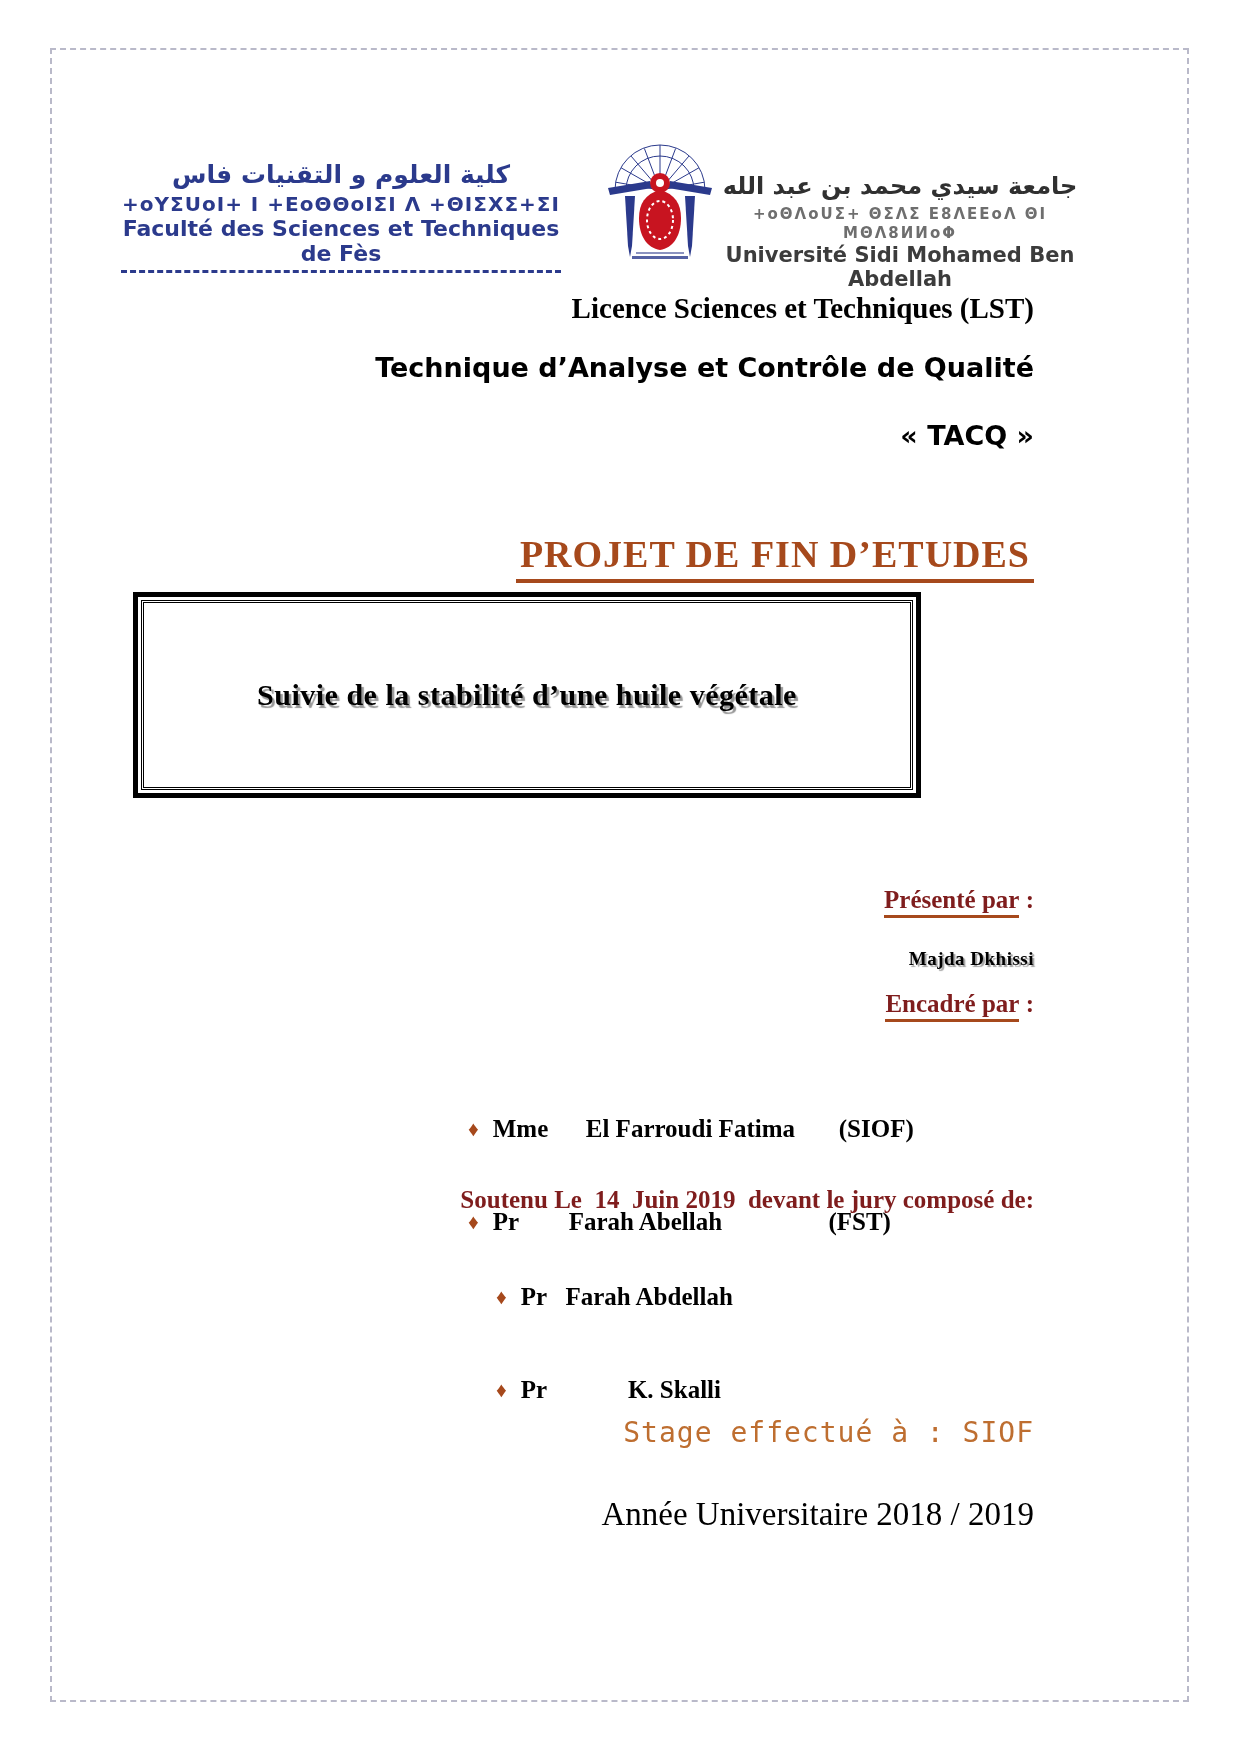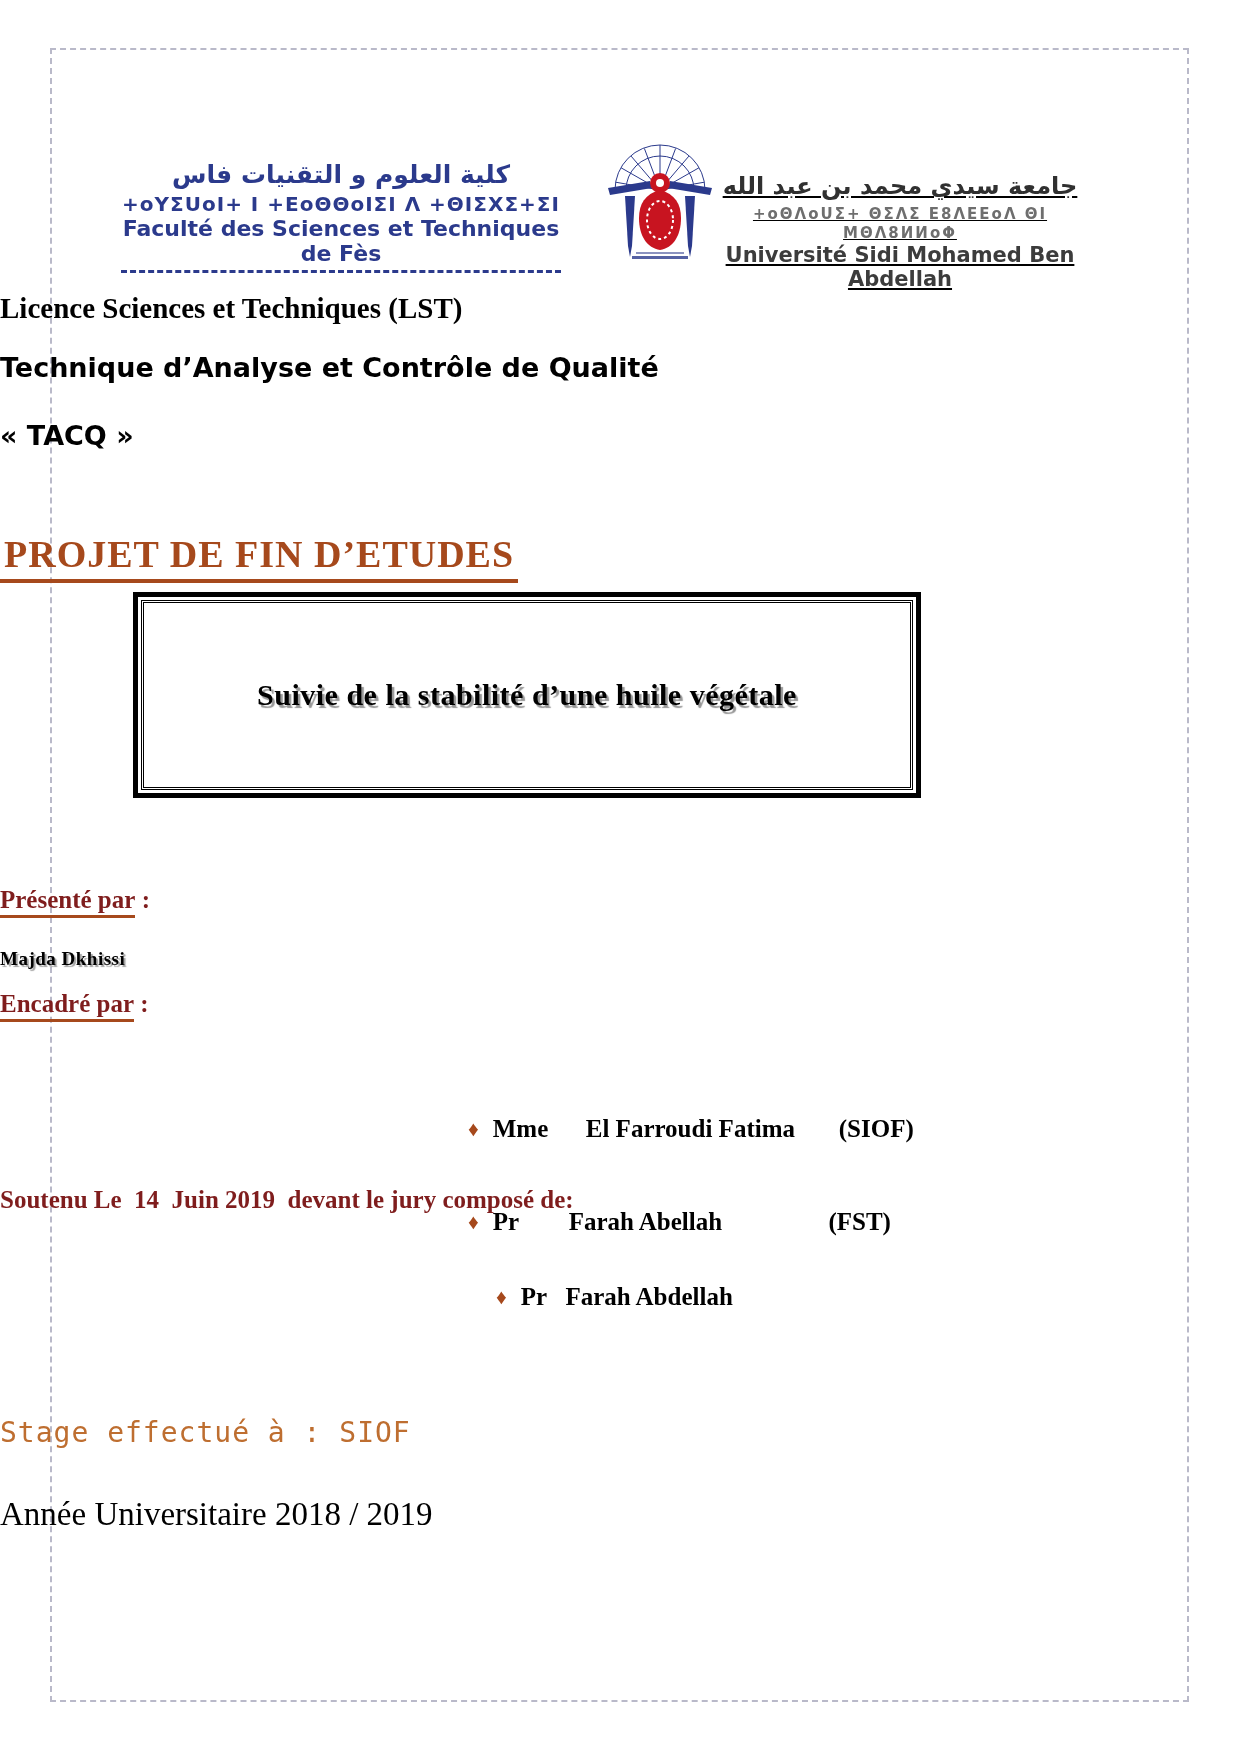--- a/index.html
+++ b/index.html
@@ -17,27 +17,26 @@
     color:#2B3A8C;font-family:"DejaVu Sans", sans-serif;
   }
   .hdr-left .ar{font-size:25px;font-weight:bold;line-height:30px;}
   .hdr-left .tif{font-size:20px;font-weight:bold;letter-spacing:1px;line-height:23px;margin-top:3px;}
   .hdr-left .fr{font-size:22px;font-weight:bold;line-height:25px;}
   .hdr-left .divider{margin:4px auto 0;width:440px;border-top:3px dashed #2B3A8C;height:0;}
   .hdr-logo{position:absolute;left:600px;top:138px;width:120px;height:124px;}
   .hdr-right{
     position:absolute;left:700px;top:172px;width:400px;text-align:center;
     font-family:"DejaVu Sans", sans-serif;
-    text-decoration:underline;
   }
   .hdr-right .ar{font-size:24px;font-weight:bold;color:#303030;line-height:29px;}
   .hdr-right .tif{font-size:15px;font-weight:bold;color:#6e6e6e;letter-spacing:2px;line-height:19px;margin-top:4px;}
   .hdr-right .fr{font-size:21px;font-weight:bold;color:#3c3c3c;line-height:24px;}
   
-  .center-line{position:absolute;left:0;width:1034px;text-align:left;}
+  .center-line{position:absolute;left:0;width:1034px;text-align:right;}
   .licence{top:292px;font-size:29px;font-weight:bold;}
   .filiere{top:352px;font-size:27px;font-weight:bold;font-family:"DejaVu Sans", sans-serif;letter-spacing:0px;}
   .tacq{top:420px;font-size:27px;font-weight:bold;font-family:"DejaVu Sans", sans-serif;}
   .projet{top:489px;margin-top:43px;}
   .projet .u{
     display:inline-block;font-size:38px;font-weight:bold;color:#A6491C;
     border-bottom:4px solid #A6491C;padding:0 4px 3px 4px;letter-spacing:1px;
   }
   
   .subject-box{
@@ -147,16 +146,17 @@
 
 <div class="bullet-list supervisors">
   <div class="row"><span class="diamond">♦</span><span>Mme      El Farroudi Fatima       (SIOF)</span></div>
   <div class="row"><span class="diamond">♦</span><span>Pr        Farah Abellah                 (FST)</span></div>
 </div>
 
 <div class="center-line soutenu rust-label">Soutenu Le  14  Juin 2019  devant le jury composé de:</div>
 
 <div class="bullet-list jury-list">
   <div class="row"><span class="diamond">♦</span><span>Pr   Farah Abdellah</span></div>
+  <div class="row"><span class="diamond">♦</span><span>Pr             K. Skalli</span></div>
 </div>
 
 <div class="center-line stage">Stage effectué à :  SIOF</div>
 <div class="center-line annee">Année Universitaire 2018 / 2019</div>
 
 </body></html>

